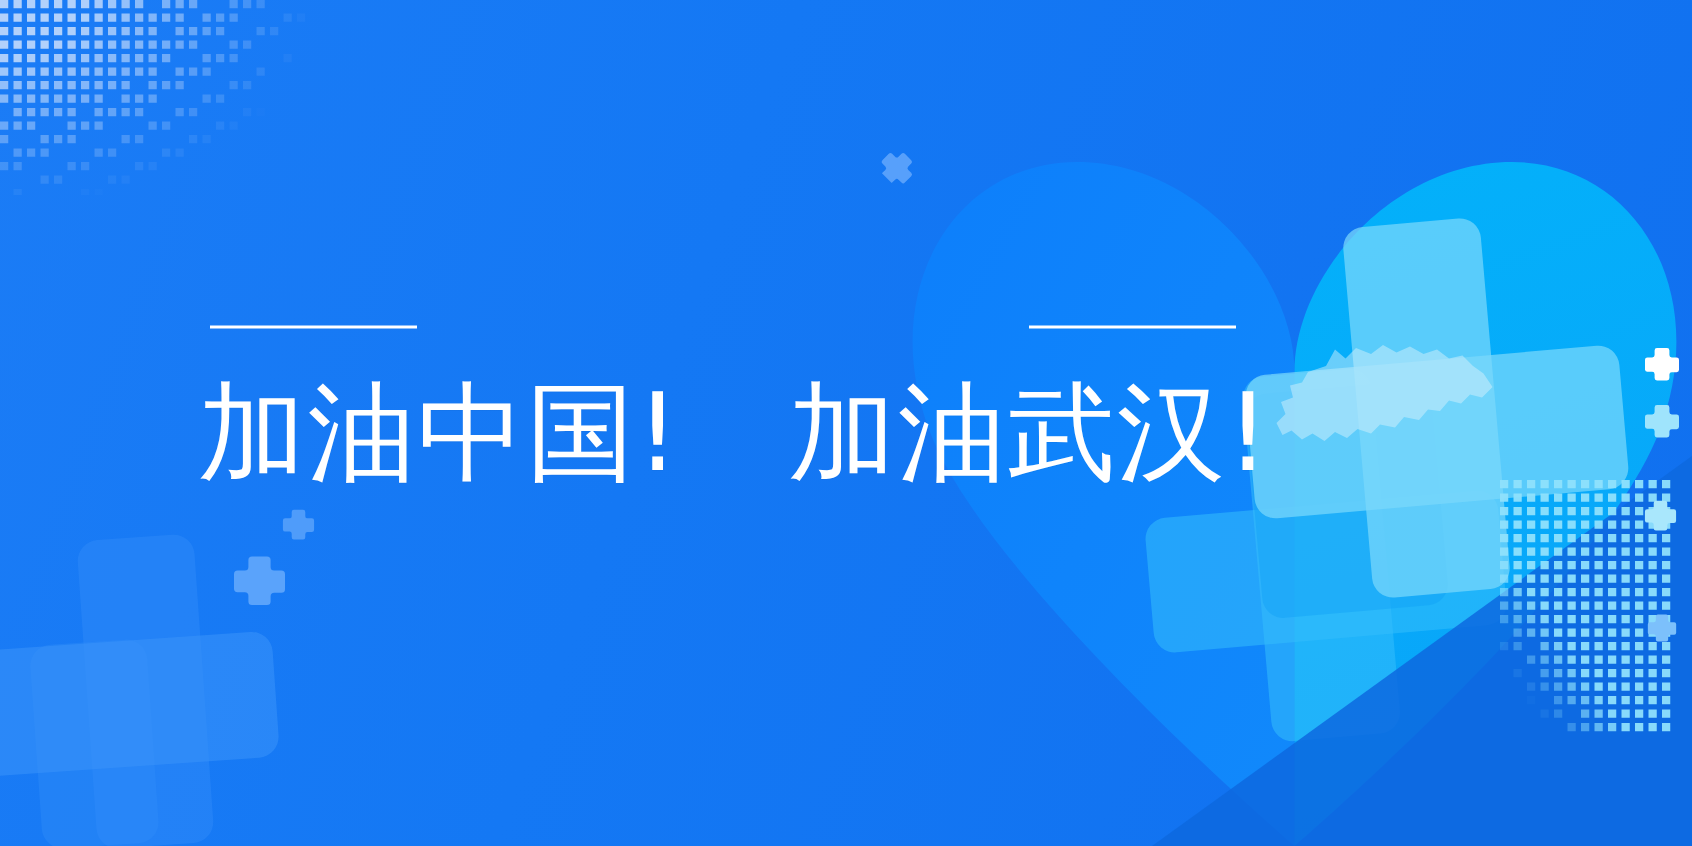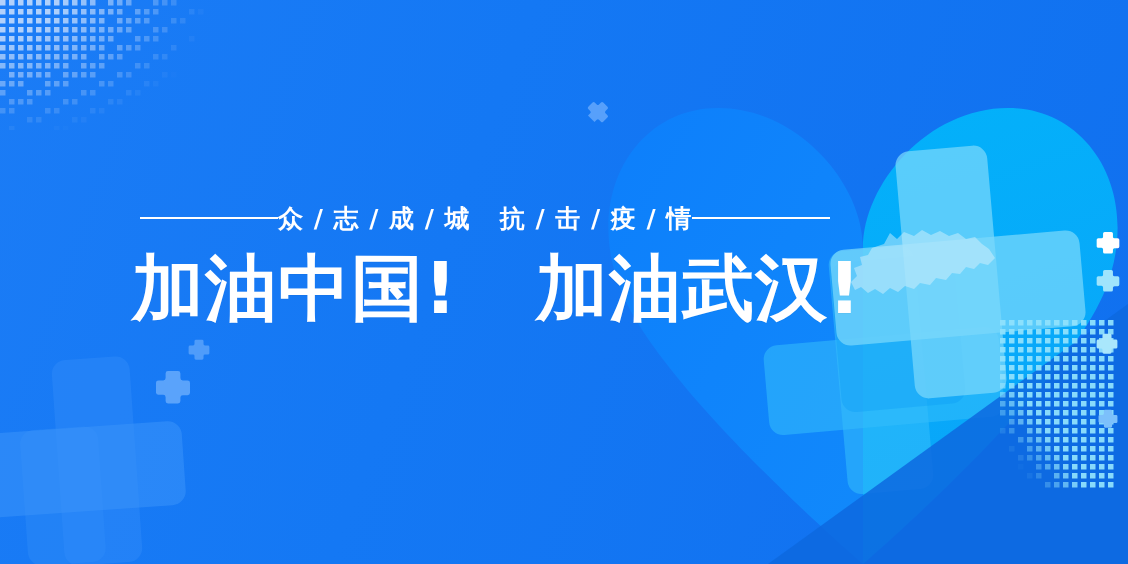--- a/index.html
+++ b/index.html
@@ -169,21 +169,21 @@
     white-space: pre;
     font-family: "DejaVu Sans", "Liberation Sans", sans-serif;
   }
   .headline {
     position: absolute;
     left: 132px;
     top: 246px;
     color: #ffffff;
     font-size: 72px;
     line-height: 84px;
-    font-weight: 700;
+    font-weight: 400;
     letter-spacing: 1px;
     white-space: pre;
     font-family: "DejaVu Sans", "Liberation Sans", sans-serif;
     text-shadow: 0 1px 0 rgba(0,0,0,.03);
   }
 </style>
 </head>
 <body>
 
 <div id="banner">
@@ -699,19 +699,18 @@
     <path fill="#7cc0fb" d="M13,3 h10 a2.4,2.4 0 0 1 2.4,2.4 V10 a2.4,2.4 0 0 0 2.4,2.4 H32.6
       A2.4,2.4 0 0 1 35,14.8 v10 a2.4,2.4 0 0 1 -2.4,2.4 H27.8 a2.4,2.4 0 0 0 -2.4,2.4 V33
       a2.4,2.4 0 0 1 -2.4,2.4 h-10 A2.4,2.4 0 0 1 10.6,33 v-3.8 a2.4,2.4 0 0 0 -2.4,-2.4
       H3.4 A2.4,2.4 0 0 1 1,24.8 v-10 a2.4,2.4 0 0 1 2.4,-2.4 h4.8 A2.4,2.4 0 0 0 10.6,10
       V5.4 A2.4,2.4 0 0 1 13,3 Z"></path>
   </svg>
 
   <div class="text-block">
     <div class="subtitle-row">
       <div class="rule"></div>
-      <div class="subtitle">众 / 志 / 成 / 城   抗 / 击 / 疫 / 情</div>
       <div class="rule"></div>
     </div>
     <div class="headline">加油中国!   加油武汉!</div>
   </div>
 
 </div>
 
 </body></html>

